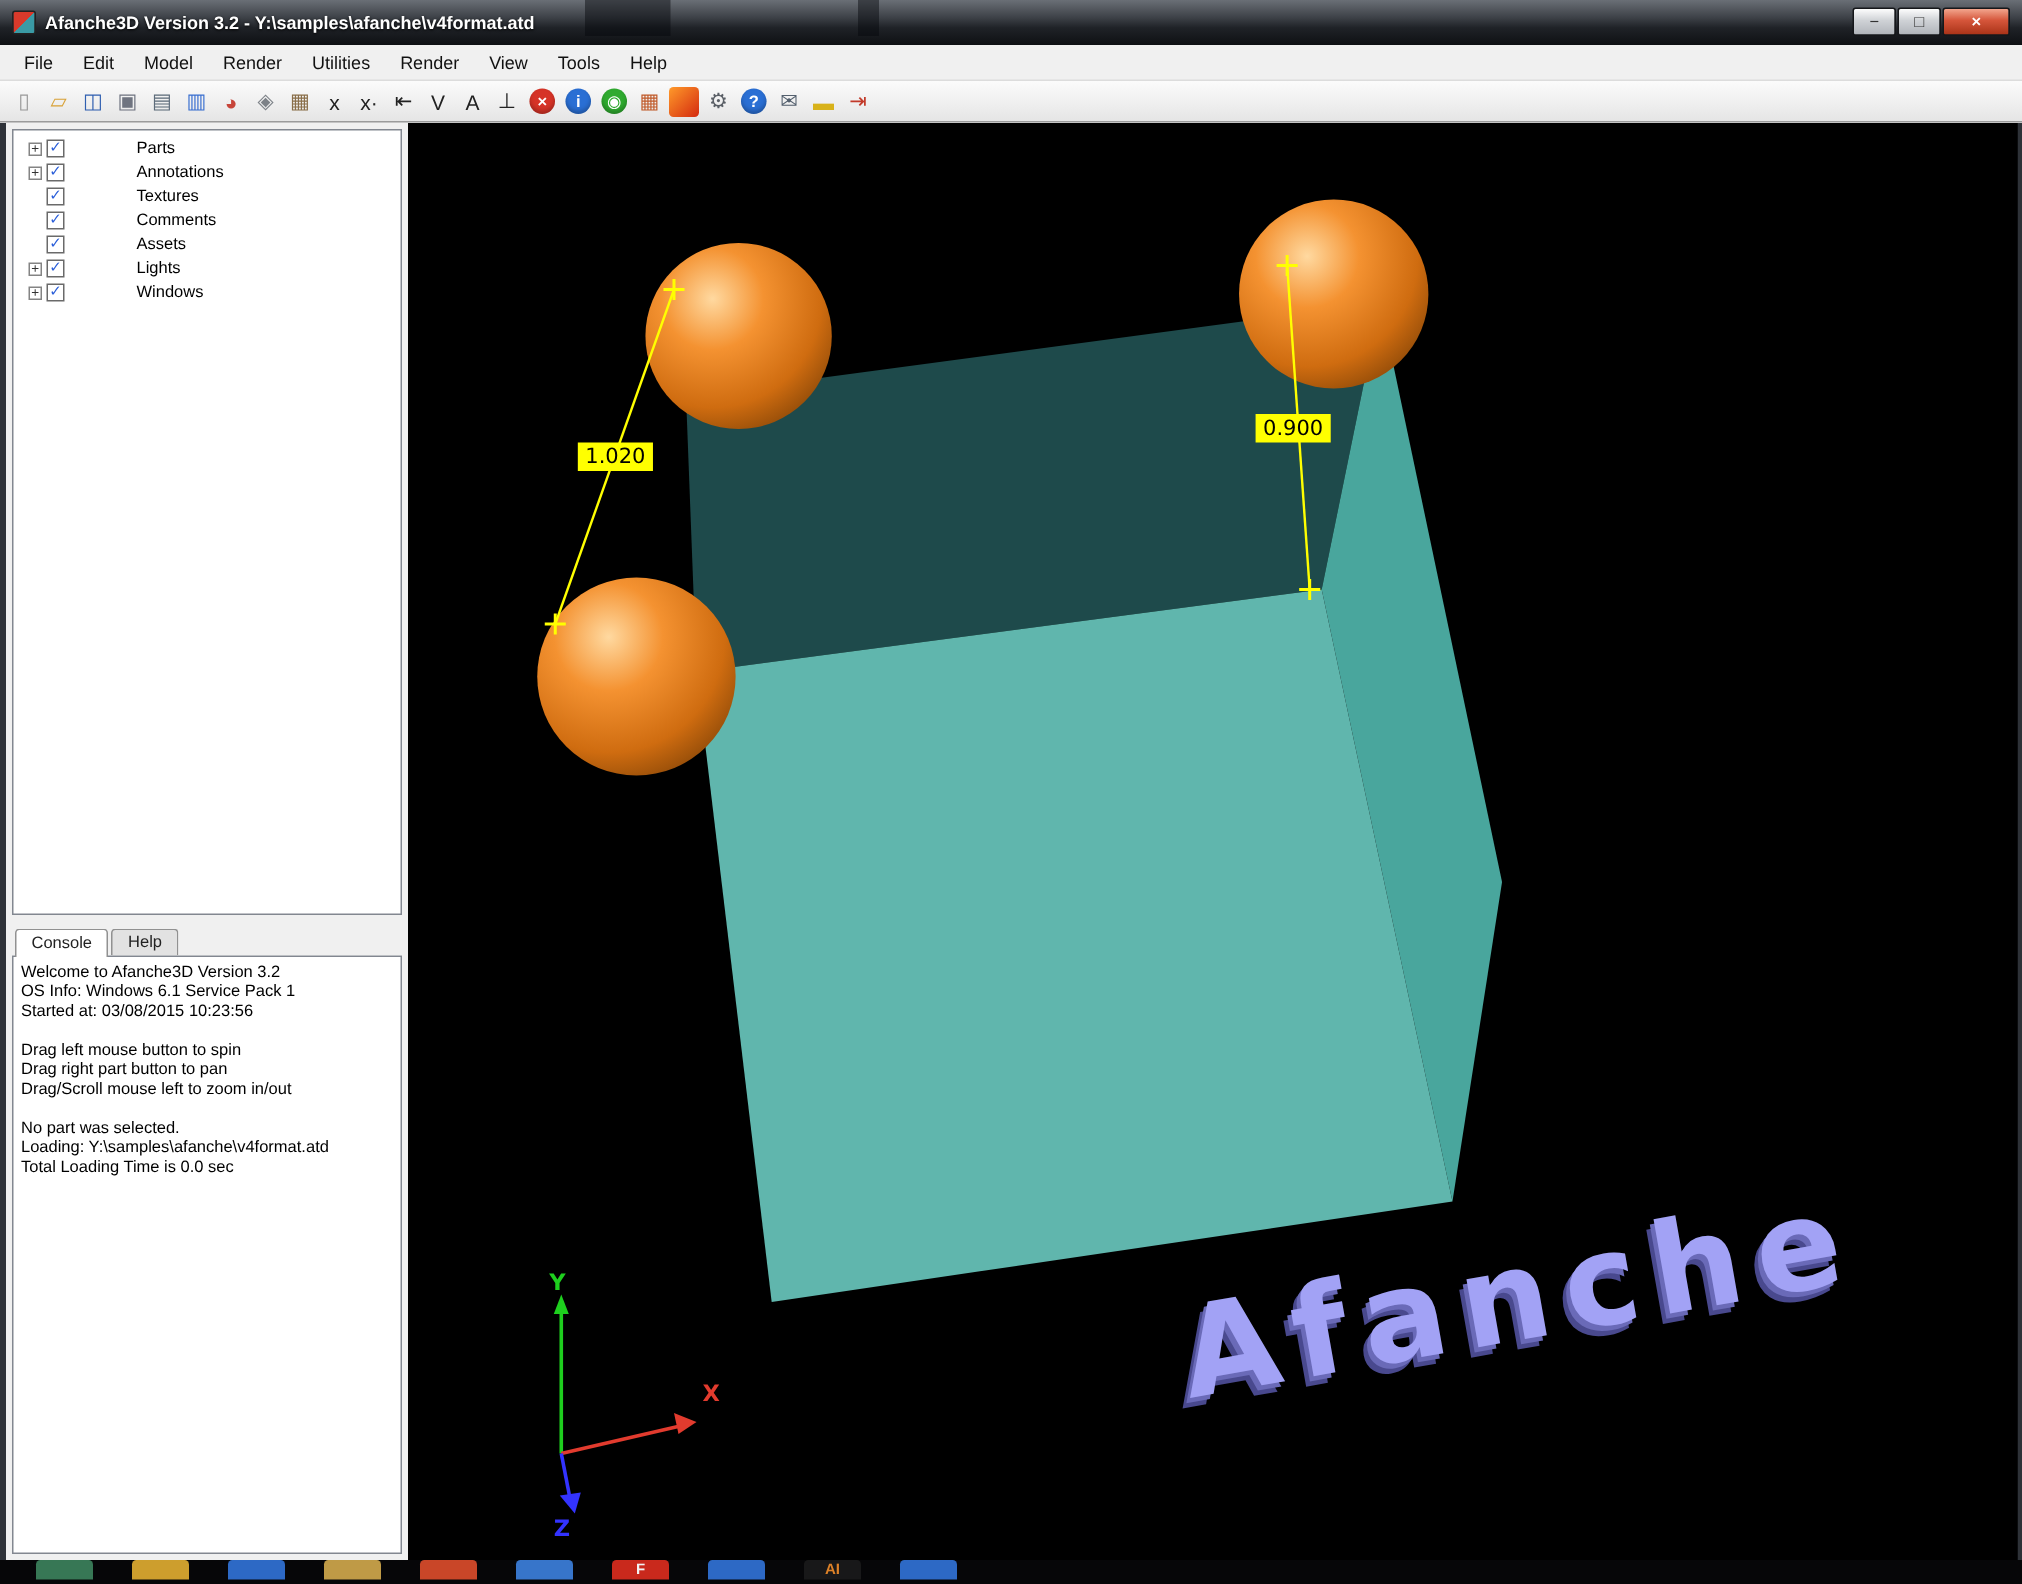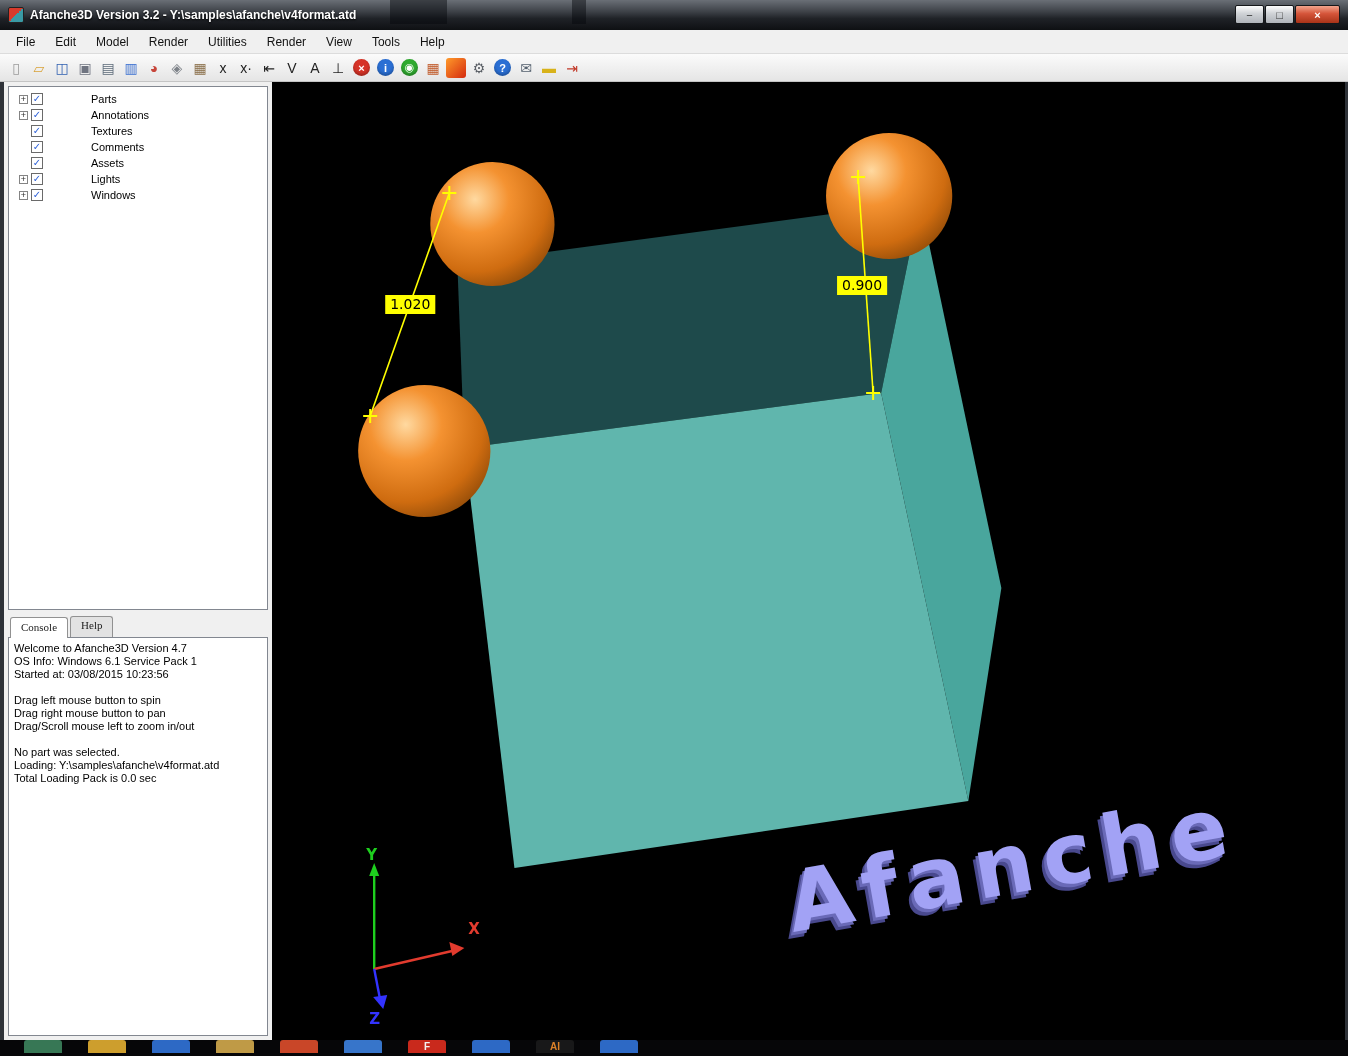--- a/index.html
+++ b/index.html
@@ -37,21 +37,21 @@
   .main { flex:1 1 auto; display:flex; border-left:4px solid #2e3238; border-right:3px solid #2e3238; min-height:0; }
   .sidebar { width:268px; background:#f0f0f0; display:flex; flex-direction:column; padding:4px; flex:0 0 auto; }
   .tree-box { background:#fff; border:1px solid #828790; height:524px; overflow:hidden; padding:4px 0 0 4px; }
   .tree-row { display:flex; align-items:center; height:16px; font-size:11px; }
   .expander { width:9px; height:9px; border:1px solid #848484; font-size:9px; line-height:7px; text-align:center;
               margin:0 3px 0 6px; background:#fff; color:#333; flex:0 0 auto; }
   .expander.hidden { visibility:hidden; }
   .cbx { width:12px; height:12px; border:1px solid #6a6a6a; background:#fff; font-size:10px; line-height:10px;
          text-align:center; color:#2b5fd9; margin-right:4px; font-weight:bold; flex:0 0 auto; }
   .tree-label { color:#000;padding-left:44px; }
-  .tab-row { display:flex; margin-top:6px; height:21px; padding-left:2px;font-family:Liberation Serif, serif; }
+  .tab-row { display:flex; margin-top:6px; height:21px; align-items:flex-end; padding-left:2px; }
   .tab { font-size:11px; padding:2px 10px 3px; border:1px solid #919191; border-bottom:none; background:#e2e2e2;
          border-radius:3px 3px 0 0; margin-right:2px; color:#222; }
   .tab.active { background:#fff; position:relative; top:1px; padding-top:3px; }
   .console-box { background:#fff; border:1px solid #828790; flex:1; padding:4px 5px; overflow:hidden; }
   .cline { font-size:11px; line-height:13px; color:#000; white-space:nowrap; }
 
   .viewport { flex:1; position:relative; background:#000; min-width:0; }
   .viewport svg { position:absolute; inset:0; width:100%; height:100%; }
 
   .logo-text { font-family:"DejaVu Sans",sans-serif; font-weight:bold; font-size:84px; letter-spacing:10px; }
@@ -159,31 +159,31 @@
             <span class="expander">+</span>
             <span class="cbx">✓</span>
             <span class="tree-label">Windows</span>
           </div>
         </div>
       <div class="tab-row">
           <span class="tab active">Console</span>
           <span class="tab">Help</span>
         </div>
       <div class="console-box">
-          <div class="cline">Welcome to Afanche3D Version 4.7</div>
+          <div class="cline">Welcome to Afanche3D Version 3.2</div>
           <div class="cline">OS Info: Windows 6.1 Service Pack 1</div>
           <div class="cline">Started at: 03/08/2015 10:23:56</div>
           <div class="cline">&nbsp;</div>
           <div class="cline">Drag left mouse button to spin</div>
-          <div class="cline">Drag right mouse button to pan</div>
+          <div class="cline">Drag right part button to pan</div>
           <div class="cline">Drag/Scroll mouse left to zoom in/out</div>
           <div class="cline">&nbsp;</div>
           <div class="cline">No part was selected.</div>
           <div class="cline">Loading: Y:\samples\afanche\v4format.atd</div>
-          <div class="cline">Total Loading Pack is 0.0 sec</div>
+          <div class="cline">Total Loading Time is 0.0 sec</div>
         </div>
     </div>
 
     <div class="viewport">
       <svg viewBox="0 0 1071 958" preserveAspectRatio="none">
         <defs>
           <radialGradient id="sph" cx="36%" cy="30%" r="78%">
             <stop offset="0%" stop-color="#ffd9a0"></stop>
             <stop offset="35%" stop-color="#f49231"></stop>
             <stop offset="75%" stop-color="#cf6c10"></stop>

